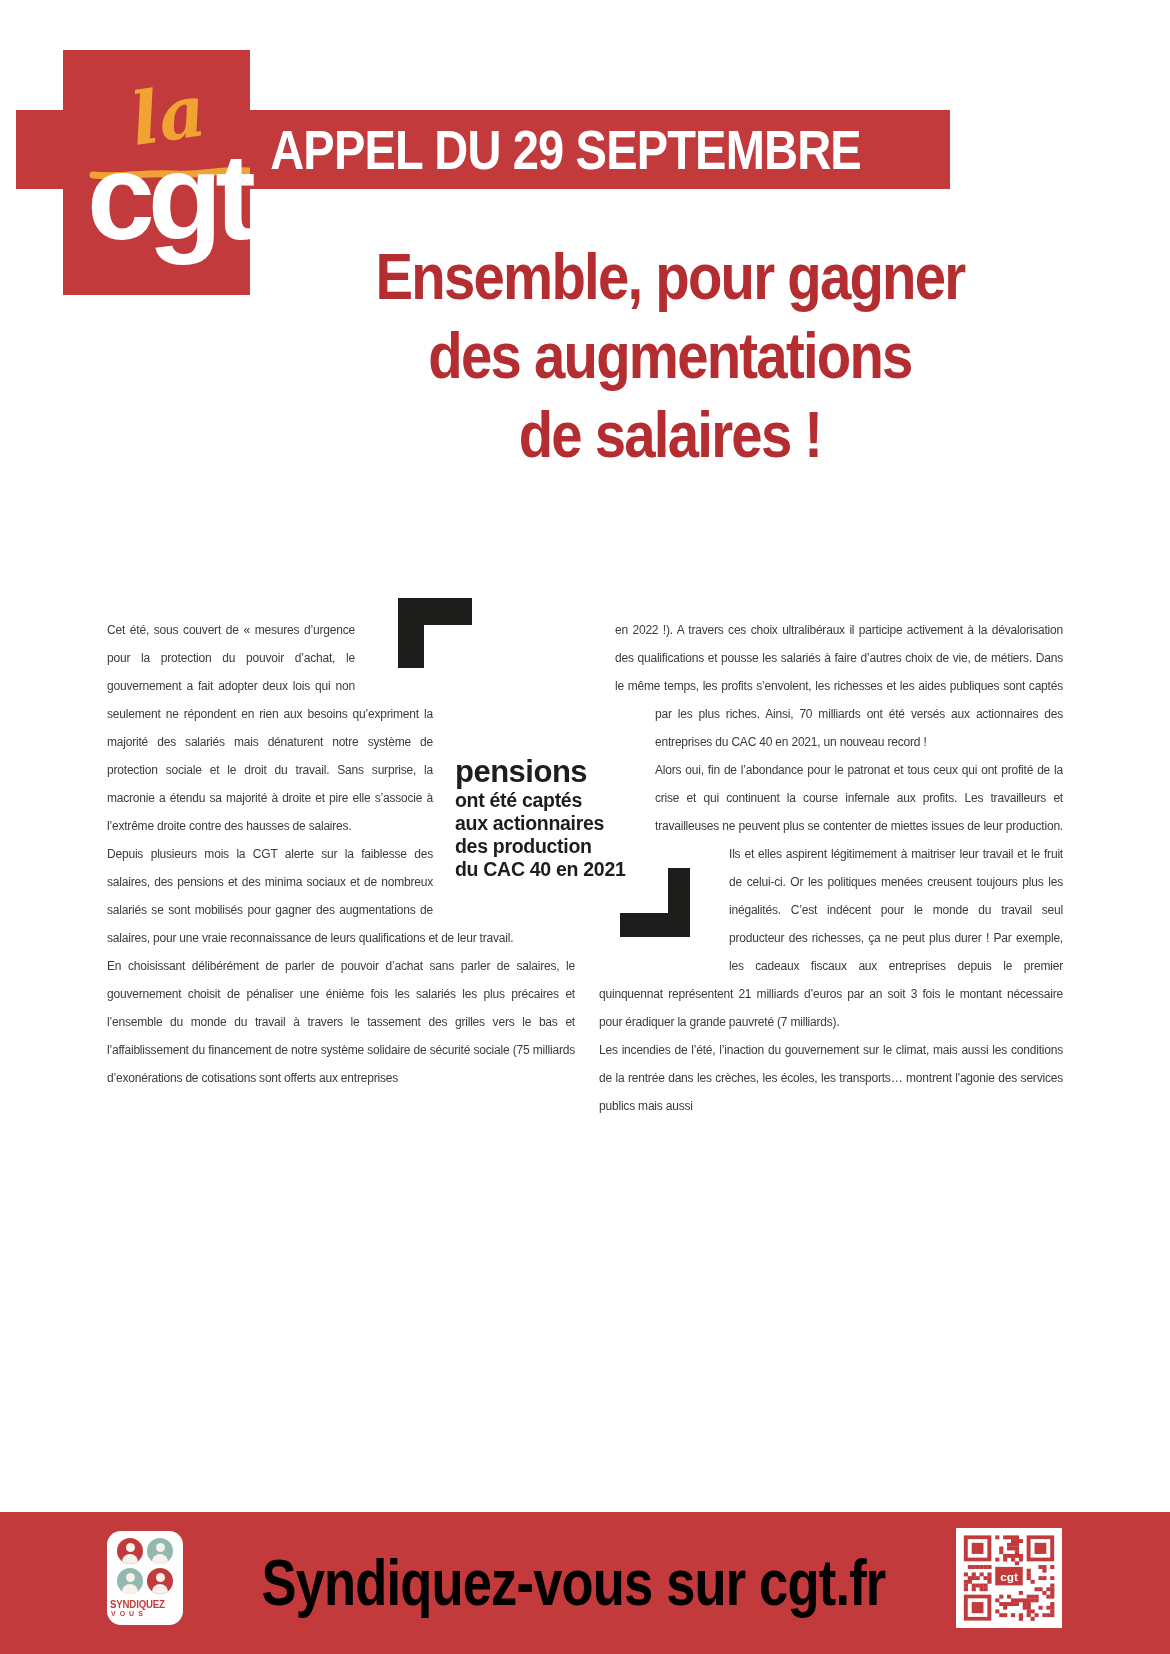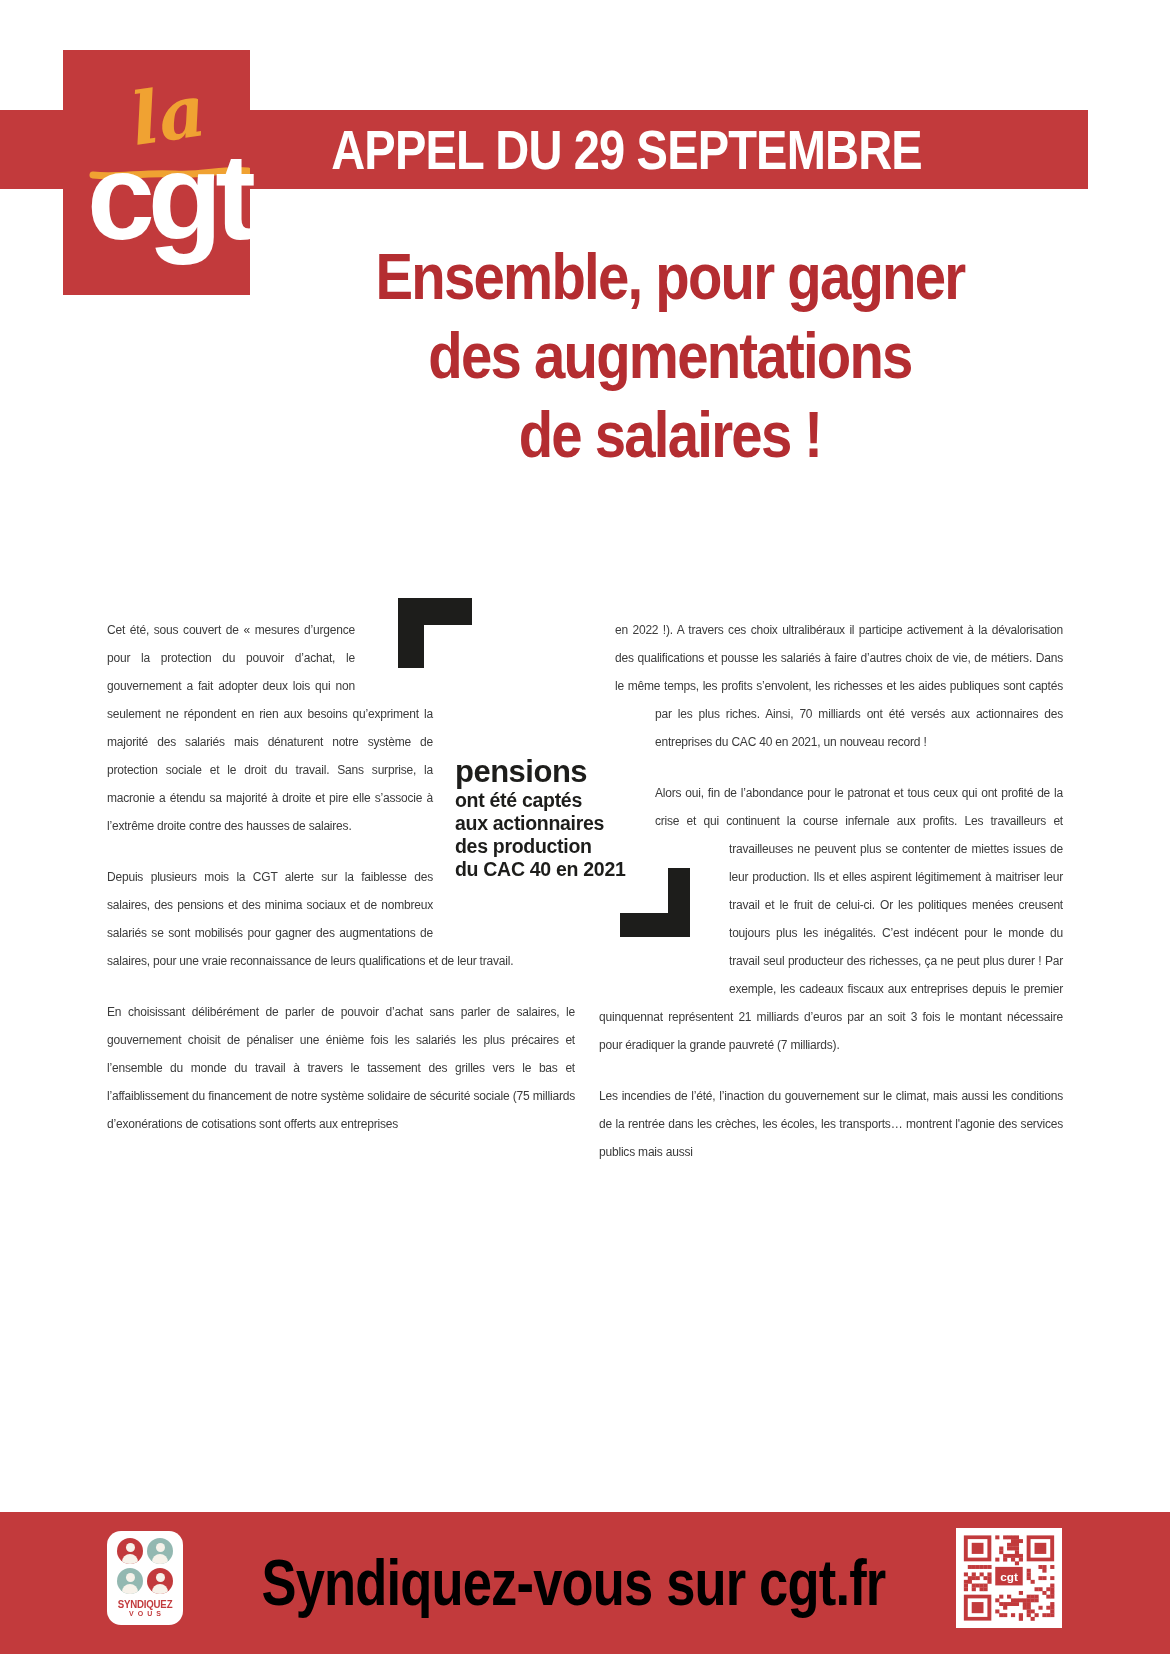--- a/index.html
+++ b/index.html
@@ -1,39 +1,39 @@
 <!DOCTYPE html>
 <html lang="fr" style="--red: #c23a3c; --heading-red: #b42d31; --yellow: #f0a232; --ink: #1d1d1b; --body: #3b3b3b; --teal: #93b8b1;"><head>
 <meta charset="utf-8">
 <style>
   *{margin:0;padding:0;box-sizing:border-box}
   html,body{background:#fff}
   body{font-family:"Liberation Sans",sans-serif;-webkit-font-smoothing:antialiased}
   .page{position:relative;width:1170px;height:1654px;background:#fff;overflow:hidden}
 
   
-  .band{position:absolute;left:0;top:110px;width:1088px;height:79px;background:var(--red)}
+  .band{position:absolute;left:16px;top:110px;width:934px;height:79px;background:var(--red)}
   .band-inner{position:absolute;left:166px;right:0;top:0;height:79px;display:flex;align-items:center;justify-content:center}
   .band-title{color:#fff;font-weight:700;font-size:56px;letter-spacing:-1px;transform:scaleX(.84);transform-origin:center;white-space:nowrap}
 
   
   .logo{position:absolute;left:63px;top:50px;width:187px;height:245px;background:var(--red);z-index:2}
   .logo-la{position:absolute;left:68px;top:22px;font-family:"DejaVu Serif",serif;font-style:italic;font-weight:700;font-size:72px;color:var(--yellow);transform:rotate(-8deg)}
   .logo-swash{position:absolute;left:0;top:0}
   .logo-cgt{position:absolute;left:24px;top:86px;font-size:122px;line-height:1;font-weight:800;letter-spacing:-7px;color:#fff}
 
   
   .headline{position:absolute;left:170px;top:238px;width:1000px;text-align:center;color:var(--heading-red);font-weight:700;font-size:64px;line-height:79px;letter-spacing:-2px}
   .headline .hl{transform:scaleX(.88);transform-origin:center;display:block;white-space:nowrap}
 
   
   .col{position:absolute;top:616px;color:var(--body);font-size:12px;line-height:28px;text-align:justify;letter-spacing:-.2px}
   .col-left{left:107px;width:468px}
   .col-right{left:599px;width:464px}
-  .col p + p{margin-top:23px}
+  .col p + p{}
   .sp{height:10px}
   .spr{float:right;clear:right}
   .spl{float:left;clear:left}
   .sp1{width:220px;height:84px}
   .sp2{width:142px;height:224px}
   .spA{width:16px;height:84px}
   .spB{width:56px;height:140px}
   .spC{width:130px;height:136px}
 
   
@@ -42,21 +42,21 @@
   .q-close{position:absolute;left:222px;top:278px;width:70px;height:69px;border-bottom:24px solid var(--ink);border-right:22px solid var(--ink)}
   .c-num{position:absolute;left:55px;top:60px;font-size:122px;line-height:100px;font-weight:800;letter-spacing:-4px}
   .c-unit{position:absolute;left:57px;top:166px;font-size:31px;line-height:31px;font-weight:800;letter-spacing:-.5px}
   .c-lines{position:absolute;left:57px;top:199px;font-size:19.5px;line-height:23px;font-weight:700;letter-spacing:-.3px}
 
   
   .footer{position:absolute;left:0;top:1512px;width:1170px;height:142px;background:var(--red)}
   .cta{position:absolute;left:186px;top:36px;width:774px;text-align:center;color:#000000;font-weight:700;font-size:64px;line-height:70px;letter-spacing:-1px}
   .cta span{display:inline-block;transform:scaleX(.82);transform-origin:center;white-space:nowrap}
 
-  .badge{position:absolute;left:107px;top:19px;width:76px;height:94px;background:#fff;border-radius:14px;padding-top:7px;text-align:center}
+  .badge{position:absolute;left:107px;top:19px;width:76px;height:94px;background:#fff;border-radius:14px;padding-top:7px;}
   .badge-grid{display:grid;grid-template-columns:26px 26px;grid-gap:4px;justify-content:center}
   .person{width:26px;height:26px;border-radius:50%;position:relative;overflow:hidden}
   .person.red{background:var(--red)}
   .person.teal{background:var(--teal)}
   .person::before{content:"";position:absolute;left:8.5px;top:5px;width:9px;height:9px;border-radius:50%;background:#f7f2ea}
   .person::after{content:"";position:absolute;left:5px;top:15.5px;width:16px;height:12px;border-radius:8px 8px 0 0;background:#f7f2ea}
   .badge-title{margin-top:4px;color:var(--red);font-weight:800;font-size:10.5px;letter-spacing:-.2px;transform:scaleX(.92)}
   .badge-sub{color:var(--red);font-weight:700;font-size:7px;letter-spacing:4px;margin-left:4px}
 
   .qr{position:absolute;left:956px;top:16px;width:106px;height:100px}

